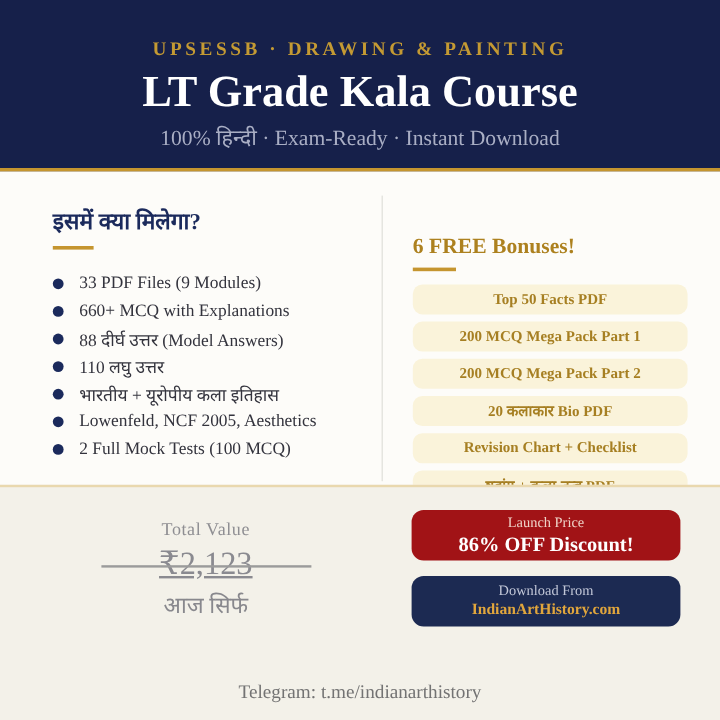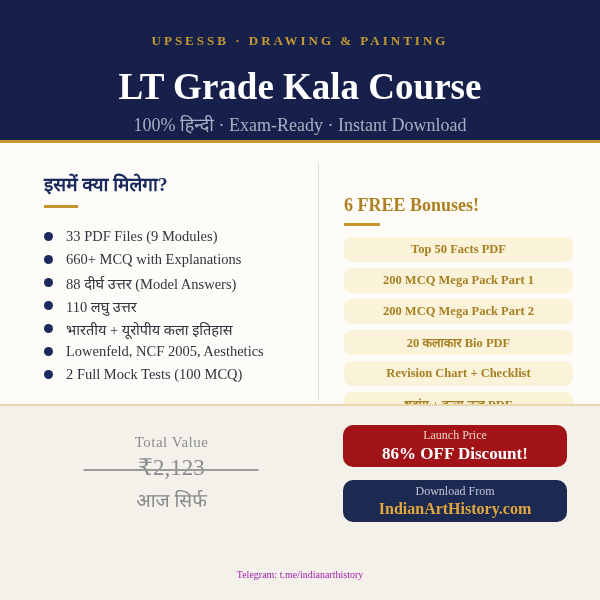--- a/index.html
+++ b/index.html
@@ -9,25 +9,25 @@
     font-family:"Liberation Serif","DejaVu Serif",serif;
     background:#fdfcf9;
   }
 
   
   .header {
     height:143px; background:#16204a; border-bottom:3px solid #c5952f;
     text-align:center;
   }
   .eyebrow {
-    padding-top:33px; font-size:13px; font-weight:bold; letter-spacing:3px;
+    padding-top:33px; font-size:16px; font-weight:bold; letter-spacing:3px;
     color:#c49a33;
   }
   .title {
-    margin-top:19px; font-size:37px; font-weight:bold; color:#ffffff;
+    margin-top:7px; font-size:37px; font-weight:bold; color:#ffffff;
     line-height:1.05;
   }
   .subtitle {
     margin-top:5px; font-size:18px; color:#a9aec4;
   }
 
   
   .main {
     display:flex; height:261px; background:#fdfcf9; position:relative;
   }
@@ -66,21 +66,21 @@
 
   
   .bottom {
     height:196px; background:#f3f1e9; border-top:2px solid #e9d8ae;
     display:flex; position:relative;
   }
   .price-col { width:343px; text-align:center; padding-top:28px; }
   .total-label { font-size:15px; color:#8e8e92; letter-spacing:.5px; }
   .old-price-wrap {
     position:relative; display:inline-block; margin-top:3px;
-    font-size:23px; color:#8a8a90;
+    font-size:27px; color:#8a8a90;text-decoration:underline;
   }
   .strike-line {
     position:absolute; left:50%; top:55%; transform:translateX(-50%);
     width:175px; height:2px; background:#9b9b9b;
   }
   .today-label { font-size:19px; color:#88888d; margin-top:6px; }
   .price-now {
     font-size:52px; font-weight:bold; color:#1b2a5c; line-height:1;
     margin-top:5px;
   }
@@ -88,24 +88,24 @@
   .btn {
     width:224px; height:42px; border-radius:10px; cursor:pointer;
     display:flex; flex-direction:column; align-items:center; justify-content:center;
     line-height:1.25;
   }
   .btn-red { background:#a11316; margin-bottom:13px; }
   .btn-red .btn-small { font-size:12px; color:#efd3c8; }
   .btn-red .btn-big { font-size:17px; font-weight:bold; color:#ffffff; }
   .btn-navy { background:#1c2a52; }
   .btn-navy .btn-small { font-size:12px; color:#c2c7d8; }
-  .btn-navy .btn-big { font-size:16px; font-weight:bold; color:#e1a63c; }
+  .btn-navy .btn-big { font-size:13px; font-weight:bold; color:#e1a63c; }
   .telegram-line {
     position:absolute; left:0; right:0; top:163px; text-align:center;
-    font-size:10px; color:#a21caf; cursor:pointer;
+    font-size:16px; color:#737373; cursor:pointer;
   }
 </style>
 </head>
 <body>
 
 <div class="page">
 
   <div class="header">
     <div class="eyebrow">UPSESSB · DRAWING &amp; PAINTING</div>
     <div class="title">LT Grade Kala Course</div>

